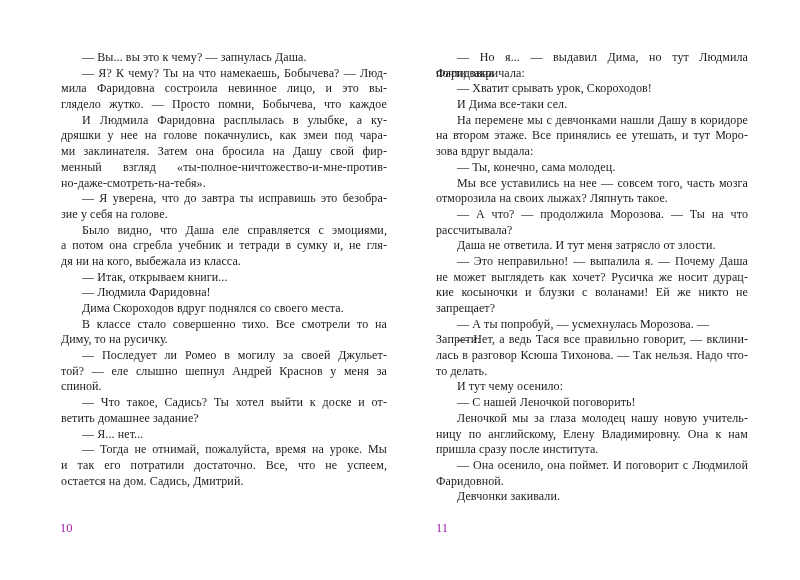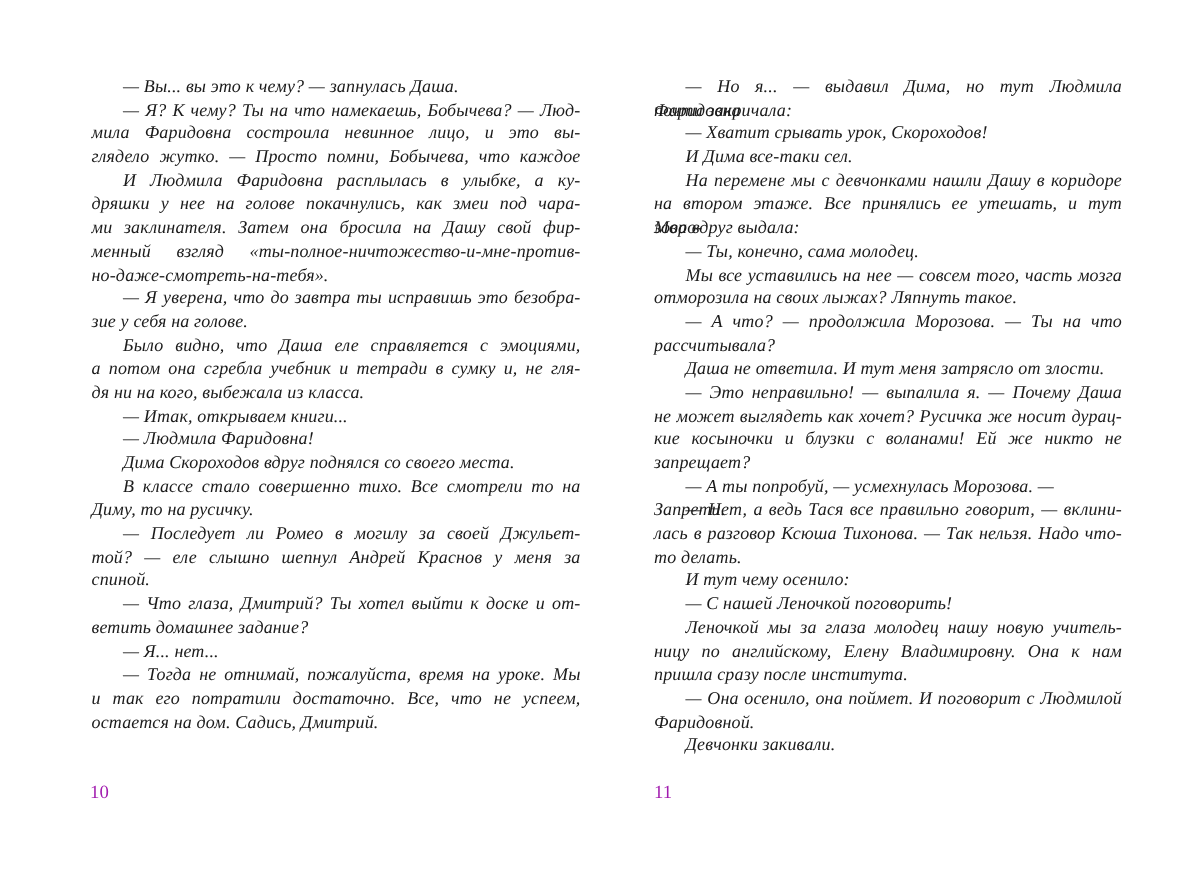--- a/index.html
+++ b/index.html
@@ -17,21 +17,21 @@
   }
   .page {
     position: absolute;
     top: 50px;
     font-size: 12px;
     line-height: 15.7px;
     letter-spacing: 0.1px;
   }
   #page-left  { left: 61px;  width: 326px; }
   #page-right { left: 436px; width: 312px; }
-  .paragraph { margin: 0; padding: 0; font-style: italic; }
+  .paragraph { margin: 0; padding: 0; }
   .line { height: 15.7px; overflow: visible; }
   .line.justify {
     text-align: justify;
     text-align-last: justify;
   }
   .line.first { text-indent: 21px; }
   .folio {
     position: absolute;
     top: 521px;
     font-size: 12.5px;
@@ -81,21 +81,21 @@
       <div class="paragraph">
         <div class="line first justify">В классе стало совершенно тихо. Все смотрели то на</div>
         <div class="line">Диму, то на русичку.</div>
       </div>
       <div class="paragraph">
         <div class="line first justify">— Последует ли Ромео в могилу за своей Джульет-</div>
         <div class="line justify">той? — еле слышно шепнул Андрей Краснов у меня за</div>
         <div class="line">спиной.</div>
       </div>
       <div class="paragraph">
-        <div class="line first justify">— Что глаза, Дмитрий? Ты хотел выйти к доске и от-</div>
+        <div class="line first justify">— Что такое, Садись? Ты хотел выйти к доске и от-</div>
         <div class="line">ветить домашнее задание?</div>
       </div>
       <div class="paragraph">
         <div class="line first">— Я... нет...</div>
       </div>
       <div class="paragraph">
         <div class="line first justify">— Тогда не отнимай, пожалуйста, время на уроке. Мы</div>
         <div class="line justify">и так его потратили достаточно. Все, что не успеем,</div>
         <div class="line">остается на дом. Садись, Дмитрий.</div>
       </div>

